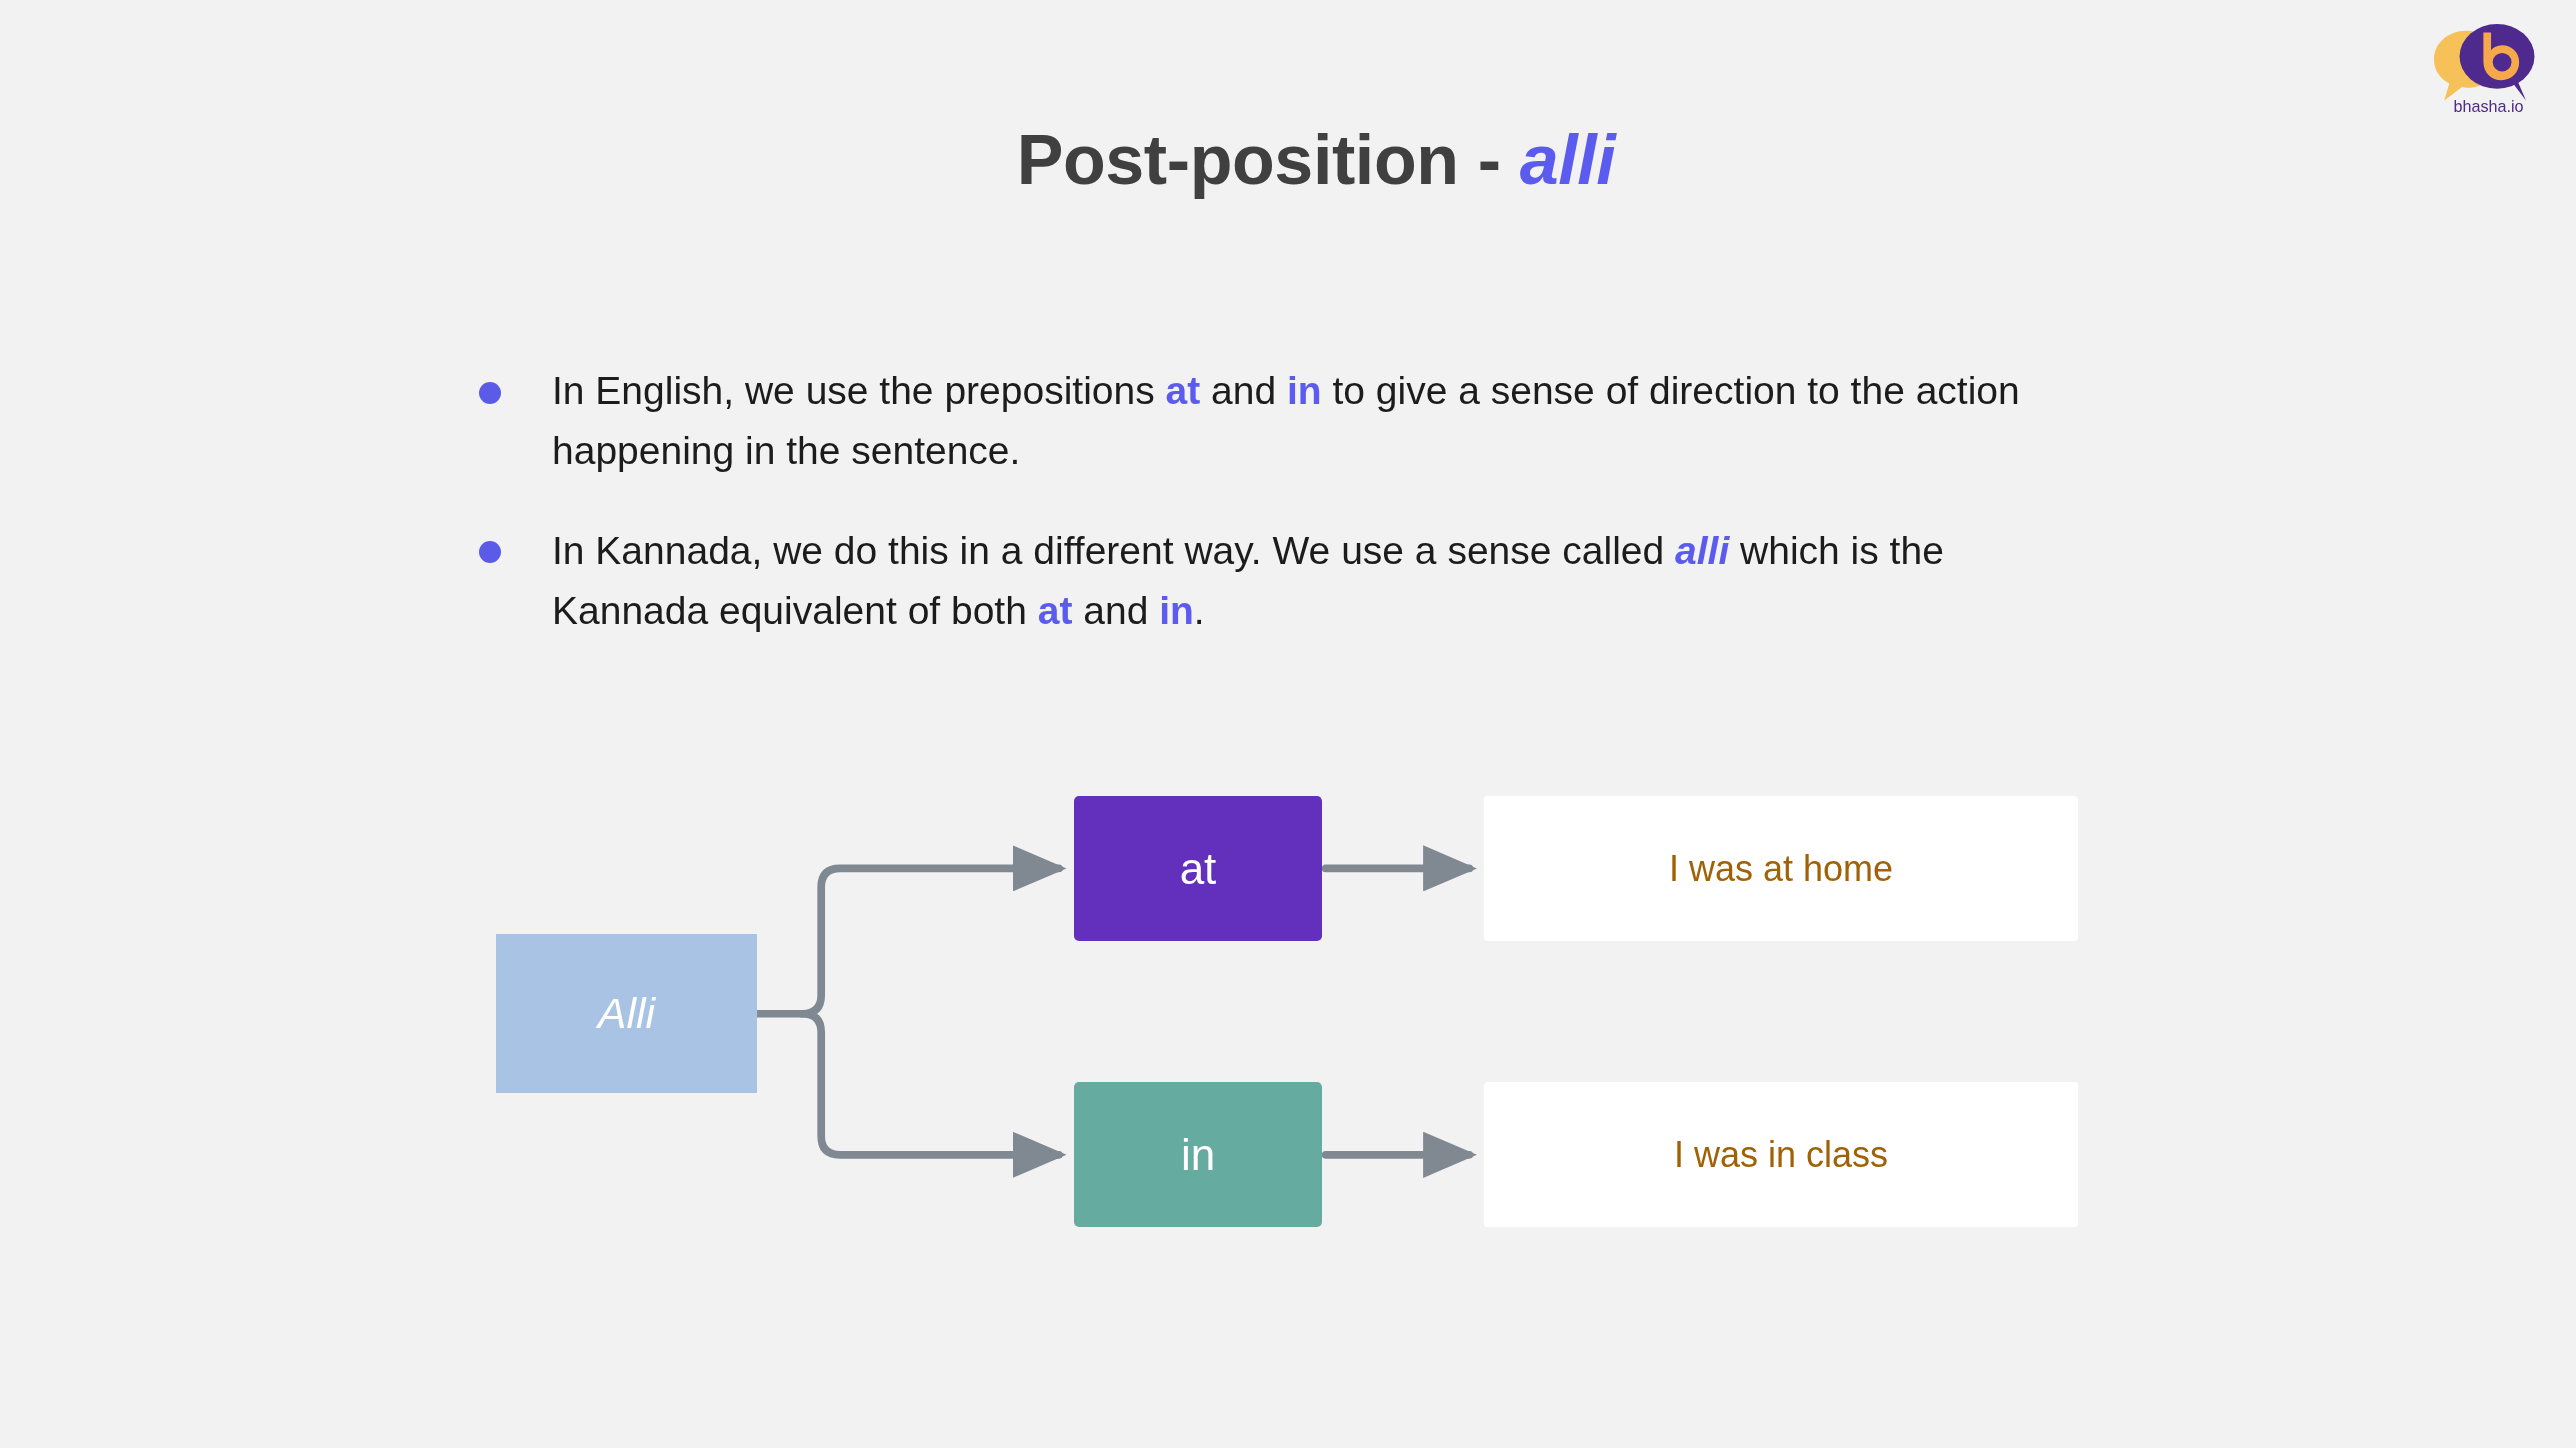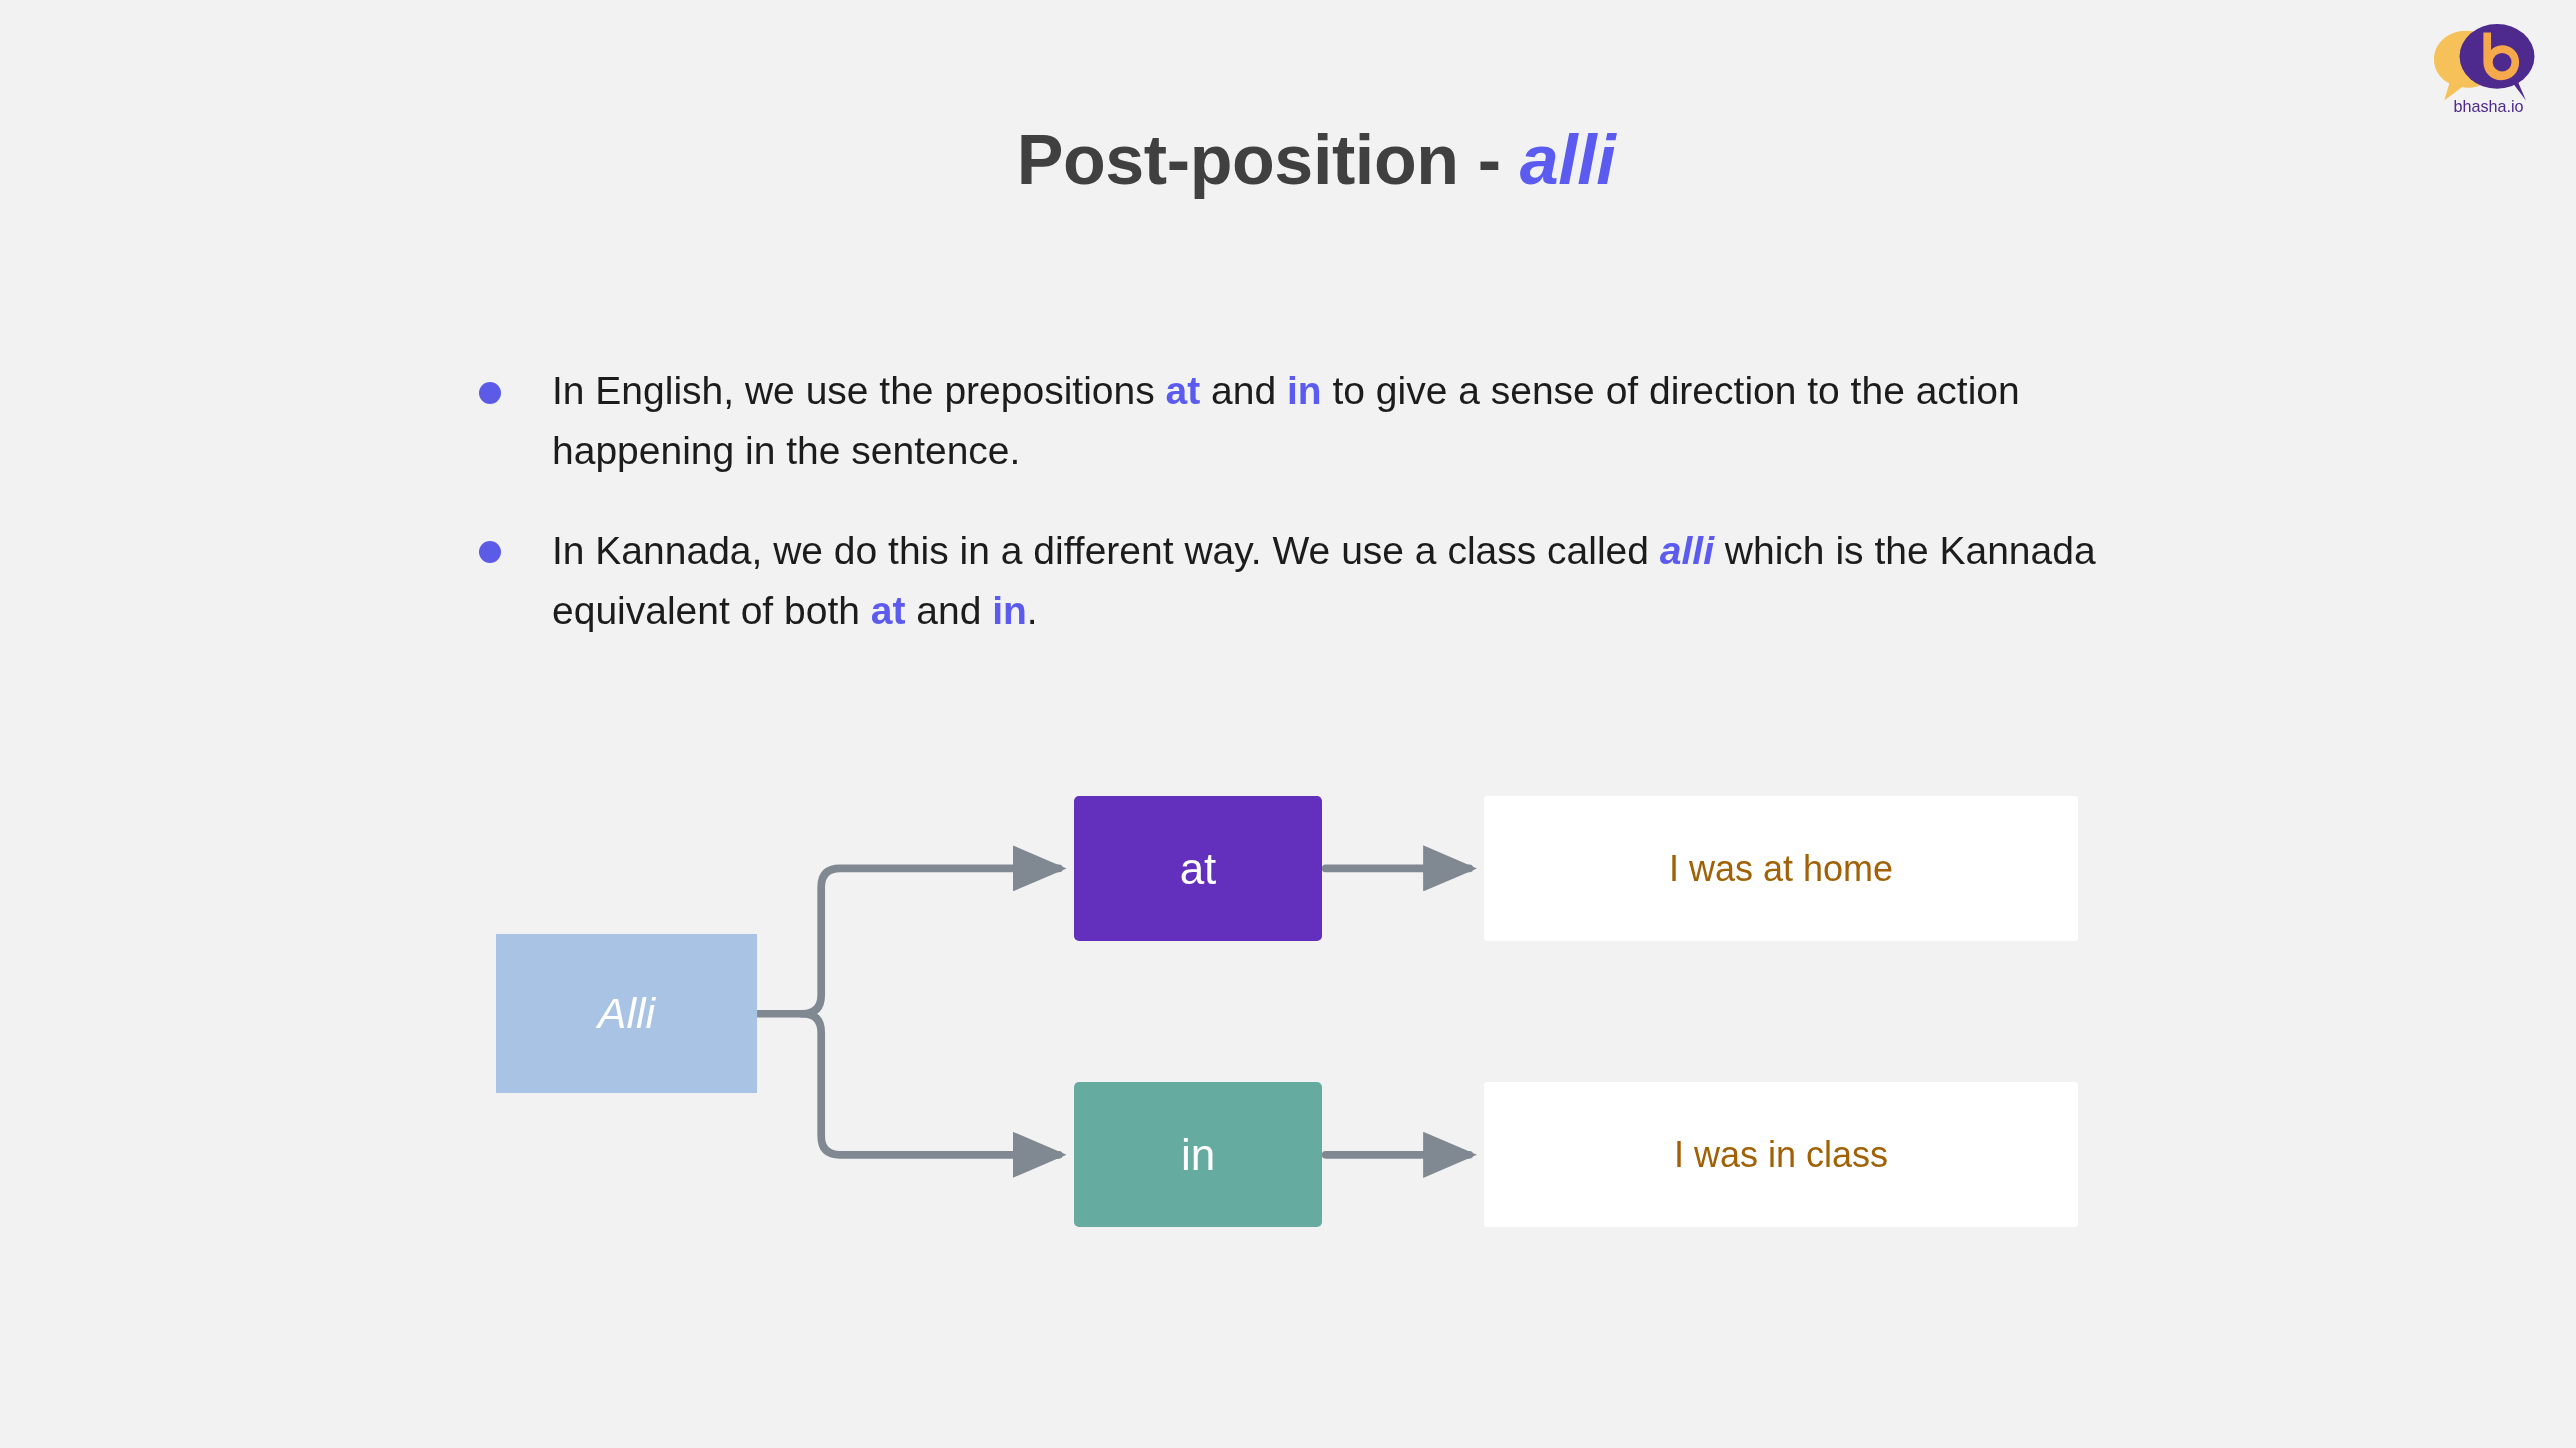--- a/index.html
+++ b/index.html
@@ -166,21 +166,21 @@
 
 <div class="bullets">
 
   <div class="bullet-row">
     <div class="bullet-dot"></div>
     <div class="bullet-text"><span>In English, we use the prepositions </span><span class="b">at</span><span> and </span><span class="b">in</span><span> to give a sense of direction to the action happening in the sentence.</span></div>
   </div>
 
   <div class="bullet-row">
     <div class="bullet-dot"></div>
-    <div class="bullet-text"><span>In Kannada, we do this in a different way. We use a class called </span><span class="bi">alli</span><span> which is the Kannada equivalent of both </span><span class="b">at</span><span> and </span><span class="b">in</span><span>.</span></div>
+    <div class="bullet-text"><span>In Kannada, we do this in a different way. We use a sense called </span><span class="bi">alli</span><span> which is the Kannada equivalent of both </span><span class="b">at</span><span> and </span><span class="b">in</span><span>.</span></div>
   </div>
 
 </div>
 
 <div class="diagram">
 
   <svg class="connectors" width="1710" height="496" viewBox="0 0 2000 580">
     <defs>
       <marker id="arrowhead" markerWidth="7" markerHeight="6" refX="6" refY="3" orient="auto" markerUnits="strokeWidth">
         <path d="M0,0 L7,3 L0,6 Z" fill="#808891"></path>

